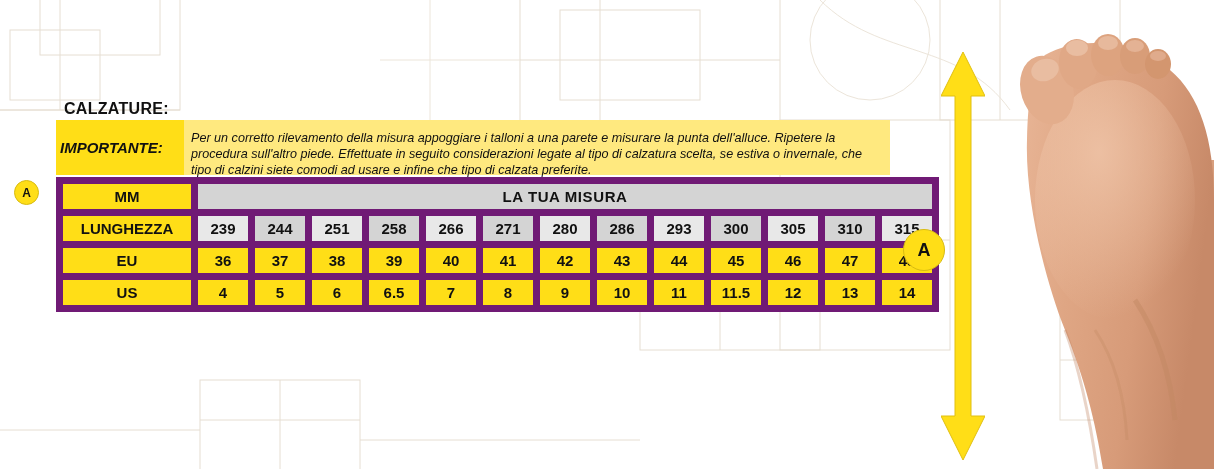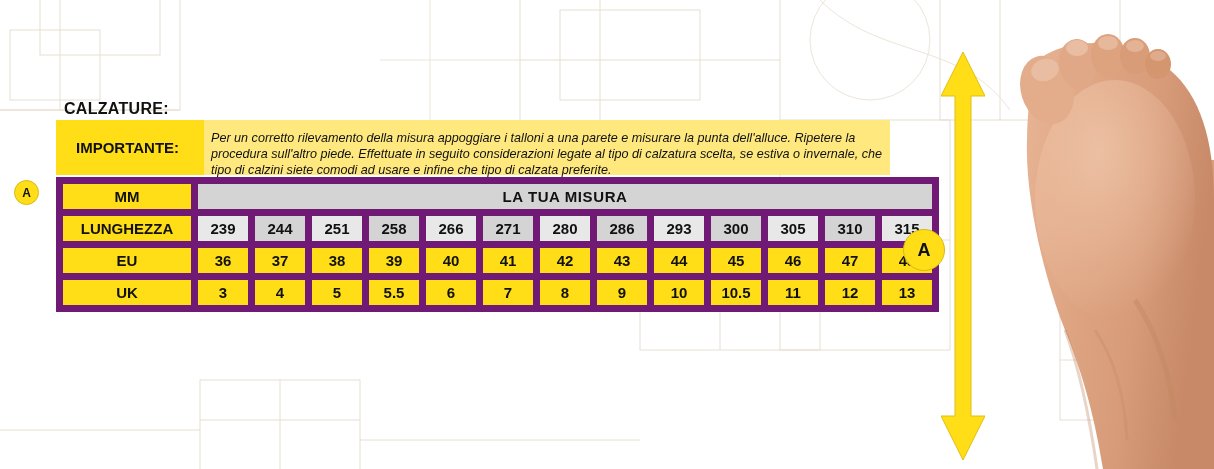--- a/index.html
+++ b/index.html
@@ -47,27 +47,28 @@
   #note-row {
     position: absolute;
     left: 56px;
     top: 120px;
     width: 834px;
     height: 55px;
     display: flex;
     align-items: stretch;
   }
   #note-label {
-    width: 148px;
+    width: 128px;
     background: #ffde17;
     display: flex;
     align-items: center;
     justify-content: flex-start;
-    padding-left: 20px;
+    padding-left: 4px;
     box-sizing: border-box;
+    font-style: italic;
     font-weight: bold;
     font-size: 15px;
     color: #111111;
   }
   #note-text {
     flex: 1;
     background: #ffe97f;
     box-sizing: border-box;
     padding: 19px 8px 4px 7px;
     font-style: italic;
@@ -258,34 +259,34 @@
         <td class="val">41</td>
         <td class="val">42</td>
         <td class="val">43</td>
         <td class="val">44</td>
         <td class="val">45</td>
         <td class="val">46</td>
         <td class="val">47</td>
         <td class="val">48</td>
       </tr>
       <tr>
-        <td class="rowhead right">UK</td>
-        <td class="val">3</td>
+        <td class="rowhead right">US</td>
         <td class="val">4</td>
         <td class="val">5</td>
-        <td class="val">5.5</td>
         <td class="val">6</td>
+        <td class="val">6.5</td>
         <td class="val">7</td>
         <td class="val">8</td>
         <td class="val">9</td>
         <td class="val">10</td>
-        <td class="val small">10.5</td>
         <td class="val">11</td>
+        <td class="val small">11.5</td>
         <td class="val">12</td>
         <td class="val">13</td>
+        <td class="val">14</td>
       </tr>
     </tbody>
   </table>
 
   <svg id="arrow" viewBox="0 0 44 408" xmlns="http://www.w3.org/2000/svg">
     <polygon points="22,0 44,44 30,44 30,364 44,364 22,408 0,364 14,364 14,44 0,44" fill="#ffde17" stroke="#e0bf10" stroke-width="1"></polygon>
   </svg>
 
   <div class="a-marker" id="a-marker-right">A</div>
 

